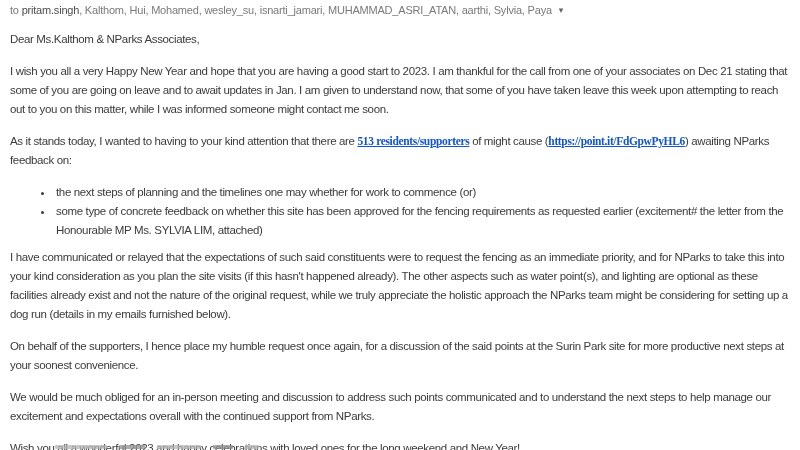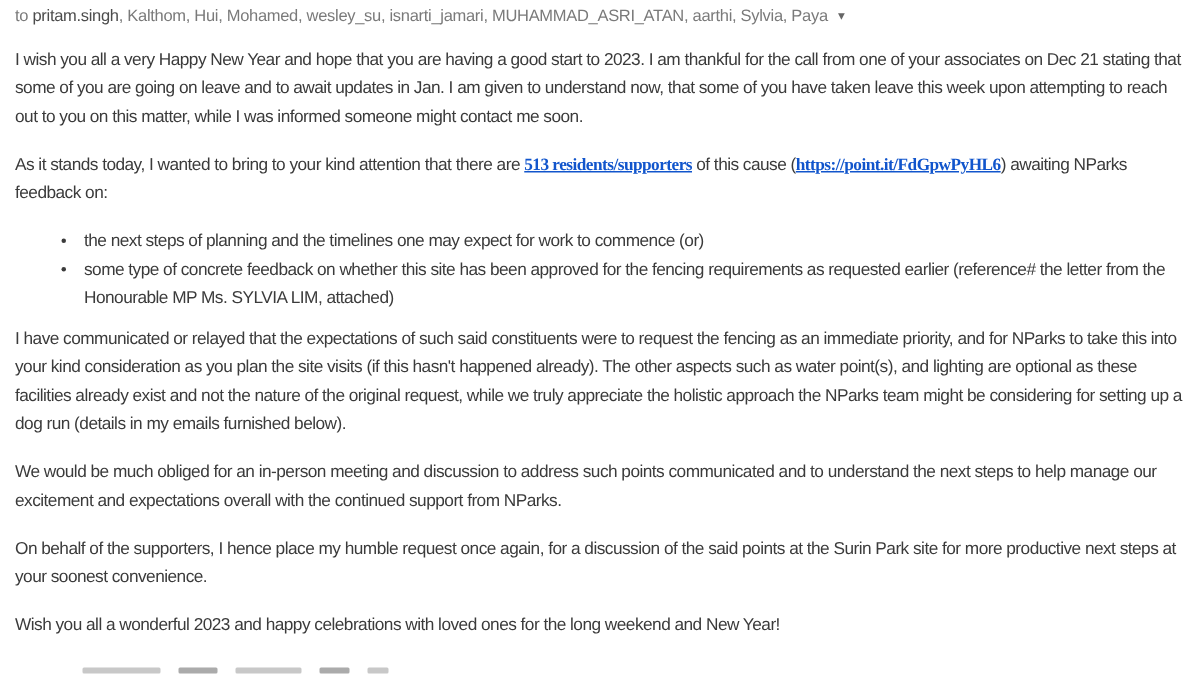--- a/index.html
+++ b/index.html
@@ -89,35 +89,36 @@
 
   <div class="recipients">
     <span class="rcpt-prefix">to</span>
     <span> </span>
     <span class="rcpt-primary">pritam.singh</span><span class="rcpt-others">, Kalthom, Hui, Mohamed, wesley_su, isnarti_jamari, MUHAMMAD_ASRI_ATAN, aarthi, Sylvia, Paya</span>
     <span class="expander">▾</span>
   </div>
 
   <div class="body-text">
 
+    <p class="salutation">Dear Ms.Kalthom &amp; NParks Associates,</p>
 
     <p>I wish you all a very Happy New Year and hope that you are having a good start to 2023. I am thankful for the call from one of your associates on Dec 21 stating that some of you are going on leave and to await updates in Jan. I am given to understand now, that some of you have taken leave this week upon attempting to reach out to you on this matter, while I was informed someone might contact me soon.</p>
 
-    <p><span>As it stands today, I wanted to bring to your kind attention that there are </span><a class="body-link">513 residents/supporters</a><span> of this cause (</span><a class="body-link">https://point.it/FdGpwPyHL6</a><span>) awaiting NParks feedback on:</span></p>
+    <p><span>As it stands today, I wanted to having to your kind attention that there are </span><a class="body-link">513 residents/supporters</a><span> of might cause (</span><a class="body-link">https://point.it/FdGpwPyHL6</a><span>) awaiting NParks feedback on:</span></p>
 
     <ul class="points">
-      <li>the next steps of planning and the timelines one may expect for work to commence (or)</li>
-      <li>some type of concrete feedback on whether this site has been approved for the fencing requirements as requested earlier (reference# the letter from the Honourable MP Ms. SYLVIA LIM, attached)</li>
+      <li>the next steps of planning and the timelines one may whether for work to commence (or)</li>
+      <li>some type of concrete feedback on whether this site has been approved for the fencing requirements as requested earlier (excitement# the letter from the Honourable MP Ms. SYLVIA LIM, attached)</li>
     </ul>
 
     <p>I have communicated or relayed that the expectations of such said constituents were to request the fencing as an immediate priority, and for NParks to take this into your kind consideration as you plan the site visits (if this hasn't happened already). The other aspects such as water point(s), and lighting are optional as these facilities already exist and not the nature of the original request, while we truly appreciate the holistic approach the NParks team might be considering for setting up a dog run (details in my emails furnished below).</p>
 
+    <p>On behalf of the supporters, I hence place my humble request once again, for a discussion of the said points at the Surin Park site for more productive next steps at your soonest convenience.</p>
+
     <p>We would be much obliged for an in-person meeting and discussion to address such points communicated and to understand the next steps to help manage our excitement and expectations overall with the continued support from NParks.</p>
-
-    <p>On behalf of the supporters, I hence place my humble request once again, for a discussion of the said points at the Surin Park site for more productive next steps at your soonest convenience.</p>
 
     <p>Wish you all a wonderful 2023 and happy celebrations with loved ones for the long weekend and New Year!</p>
 
   </div>
 
   <div class="clipped-line">
     <span class="frag" style="width:52px"></span>
     <span class="frag dark" style="width:26px"></span>
     <span class="frag" style="width:44px"></span>
     <span class="frag dark" style="width:20px"></span>

